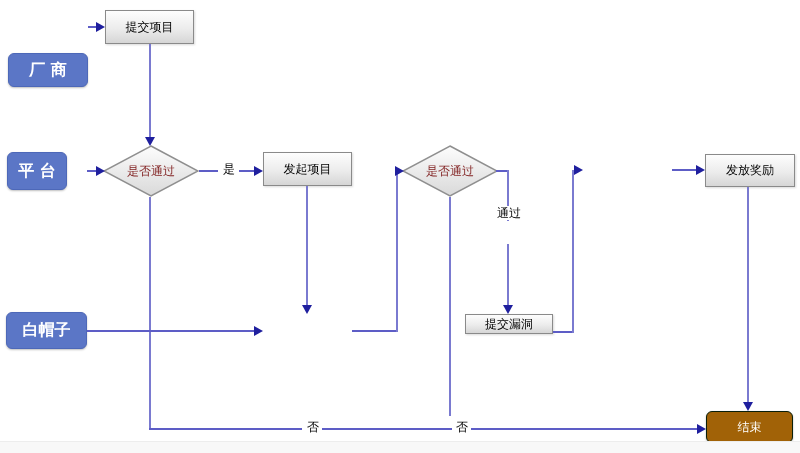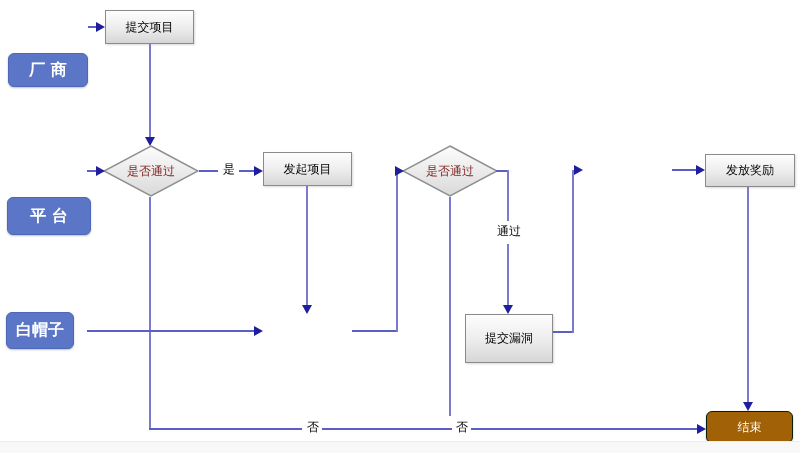--- a/index.html
+++ b/index.html
@@ -44,27 +44,27 @@
   }
   
   .bottom-strip{position:absolute;left:0;top:441px;width:800px;height:12px;background:#f8f8f8;border-top:1px solid #ededed;}
 </style>
 </head>
 <body>
 
 <div id="canvas">
 
   <div class="lane" style="left:8px;top:10px;width:80px;height:34px;margin-top:43px;">厂 商</div>
-  <div class="lane" style="left:7px;top:152px;width:84px;height:38px;margin-top:45px;">平 台</div>
-  <div class="lane" style="left:6px;top:312px;width:68px;height:37px;">白帽子</div>
+  <div class="lane" style="left:7px;top:152px;width:60px;height:38px;">平 台</div>
+  <div class="lane" style="left:6px;top:312px;width:81px;height:37px;">白帽子</div>
 
   <div class="proc" style="left:105px;top:10px;width:89px;height:34px;">提交项目</div>
   <div class="proc" style="left:263px;top:152px;width:89px;height:34px;">发起项目</div>
   <div class="proc" style="left:705px;top:154px;width:90px;height:33px;">发放奖励</div>
-  <div class="proc" style="left:465px;top:314px;width:88px;height:49px;">提交漏洞</div>
+  <div class="proc" style="left:465px;top:314px;width:88px;height:20px;">提交漏洞</div>
 
   <div class="endnode" style="left:706px;top:411px;width:87px;height:32px;">结束</div>
 
   <div class="diamond-wrap" style="left:103px;top:145px;">
     <svg width="96" height="52">
       <defs>
         <linearGradient id="dg1" x1="0" y1="0" x2="0" y2="1">
           <stop offset="0" stop-color="#fdfdfd"></stop>
             <stop offset="1" stop-color="#d9d9d9"></stop>
         </linearGradient>
@@ -110,21 +110,21 @@
 
   <div class="h-line" style="left:87px;top:330px;width:167px;"></div>
   <div class="ah-r" style="left:254px;top:326px;"></div>
 
   <div class="h-line" style="left:352px;top:330px;width:46px;"></div>
   <div class="v-line" style="left:396px;top:171px;height:161px;"></div>
   <div class="ah-r" style="left:395px;top:166px;"></div>
 
   <div class="h-line" style="left:496px;top:170px;width:13px;"></div>
   <div class="v-line" style="left:507px;top:170px;height:51px;"></div>
-  <div class="edge-label" style="left:495px;top:224px;">通过</div>
+  <div class="edge-label" style="left:495px;top:206px;">通过</div>
   <div class="v-line" style="left:507px;top:244px;height:62px;"></div>
   <div class="ah-d" style="left:503px;top:305px;"></div>
 
   <div class="h-line" style="left:553px;top:331px;width:21px;"></div>
   <div class="v-line" style="left:572px;top:170px;height:163px;"></div>
   <div class="ah-r" style="left:574px;top:165px;"></div>
 
   <div class="h-line" style="left:672px;top:169px;width:25px;"></div>
   <div class="ah-r" style="left:696px;top:165px;"></div>
 

